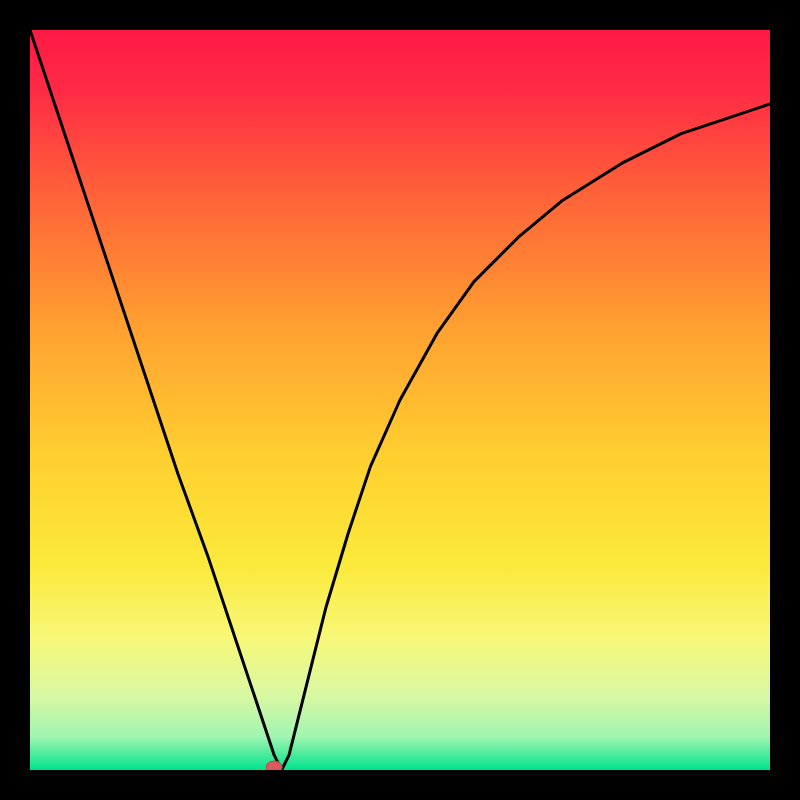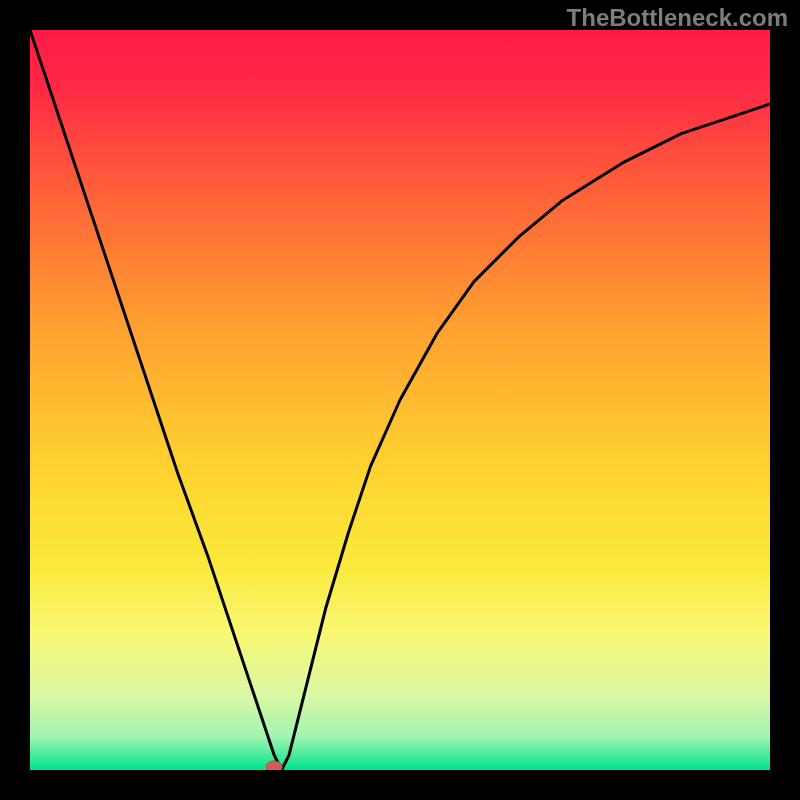--- a/index.html
+++ b/index.html
@@ -34,21 +34,20 @@
     height: 740px;
   }
   .plot svg {
     display: block;
   }
 </style>
 </head>
 <body>
 
 <div class="outer">
-  <div class="attribution">TheBottleneck.com</div>
   <div class="plot">
     <svg id="plot-svg" width="740" height="740" viewBox="0 0 740 740">
       <defs>
         <linearGradient id="bg-grad" x1="0" y1="0" x2="0" y2="1">
             <stop offset="0%" stop-color="#ff1a45"></stop>
             <stop offset="8%" stop-color="#ff2a45"></stop>
             <stop offset="20%" stop-color="#ff5a3a"></stop>
             <stop offset="40%" stop-color="#ffa030"></stop>
             <stop offset="57.99999999999999%" stop-color="#ffd030"></stop>
             <stop offset="72%" stop-color="#fbe93a"></stop>

